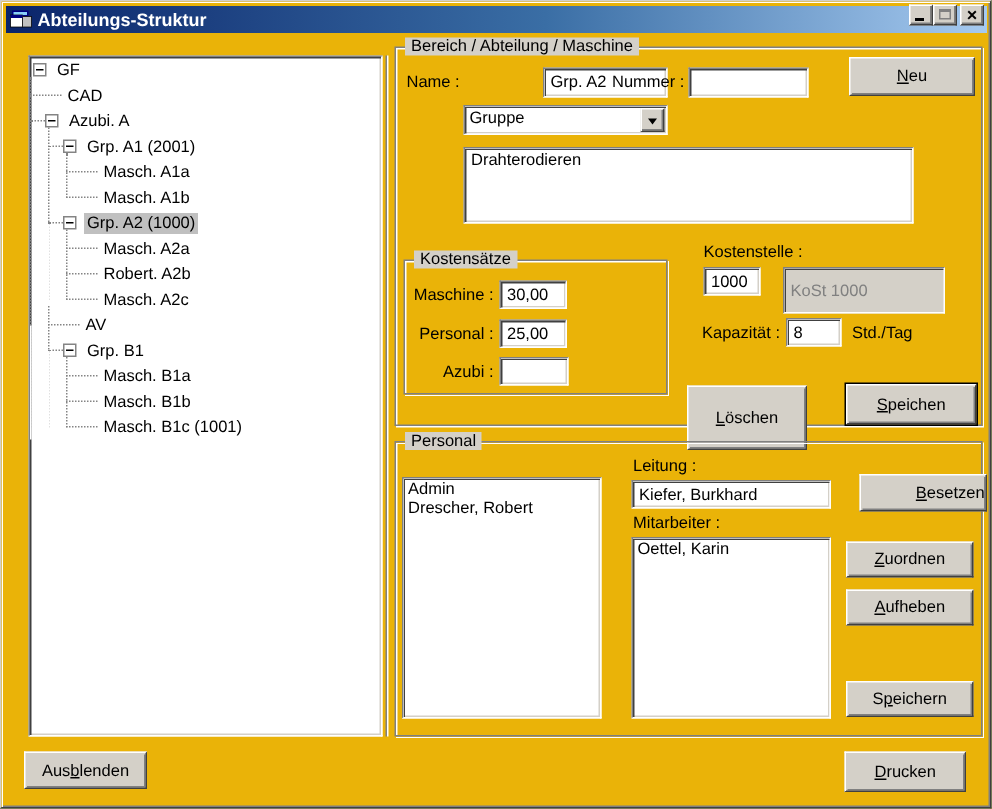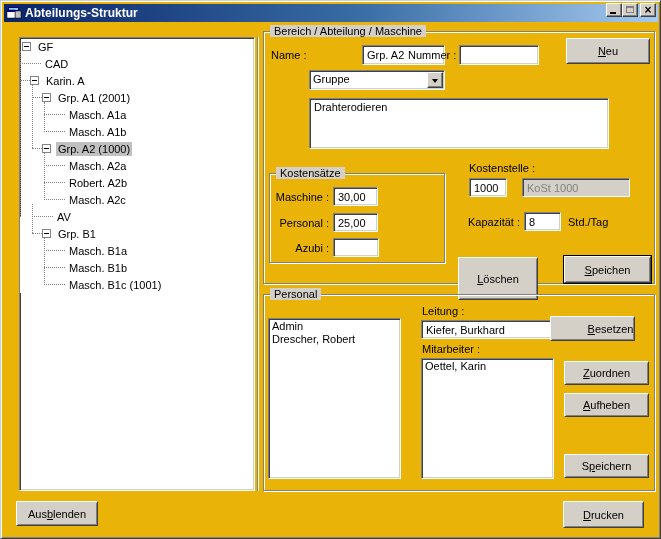--- a/index.html
+++ b/index.html
@@ -118,21 +118,21 @@
             </div>
           <ul class="kids">
             <li class="leaf">
               <div class="row">
                   <span class="tlabel">CAD</span>
                 </div>
             </li>
             <li class="branch">
               <div class="row">
                   <span class="tbox"></span>
-                  <span class="tlabel">Karin. A</span>
+                  <span class="tlabel">Azubi. A</span>
                 </div>
               <ul class="kids">
                 <li class="branch">
                   <div class="row">
                       <span class="tbox"></span>
                       <span class="tlabel">Grp. A1 (2001)</span>
                     </div>
                   <ul class="kids">
                     <li class="leaf">
                         <div class="row">
@@ -234,21 +234,21 @@
   </div>
   <span class="lbl" style="left:270px;top:190px;width:58px;text-align:right;">Maschine :</span>
   <input class="field" style="left: 332px; top: 186px; width: 45px; height: 19px;" value="30,00">
   <span class="lbl" style="left:270px;top:216px;width:58px;text-align:right;">Personal :</span>
   <input class="field" style="left: 332px; top: 212px; width: 45px; height: 19px;" value="25,00">
   <span class="lbl" style="left:270px;top:241px;width:58px;text-align:right;">Azubi :</span>
   <input class="field" style="left: 332px; top: 237px; width: 37px; height: 19px; padding-left: 40px;" value="10,00">
 
   <span class="lbl" style="left:468px;top:161px;">Kostenstelle :</span>
   <input class="field" style="left: 468px; top: 177px; width: 38px; height: 19px;" value="1000">
-  <input class="field dis" readonly="" style="left: 521px; top: 177px; width: 108px; height: 19px;" value="KoSt 1000">
+  <input class="field dis" readonly="" style="left: 521px; top: 177px; width: 108px; height: 31px;" value="KoSt 1000">
 
   <span class="lbl" style="left:467px;top:215px;">Kapazität :</span>
   <input class="field" style="left: 523px; top: 211px; width: 37px; height: 19px;" value="8">
   <span class="lbl" style="left:567px;top:215px;">Std./Tag</span>
 
   <button class="btn" style="left:457px;top:256px;width:80px;height:43px;"><u>L</u>öschen</button>
   <button class="btn default" style="left:563px;top:255px;width:87px;height:27px;"><u>S</u>peichen</button>
 
   <div class="group" style="left:262px;top:293px;width:392px;height:197px;">
     <span class="legend">Personal</span>
@@ -256,21 +256,21 @@
   <div class="listbox field" style="left:267px;top:317px;width:133px;height:161px;padding:1px 0;">
     <div class="list-item">Admin</div>
     <div class="list-item">Drescher, Robert</div>
   </div>
   <span class="lbl" style="left:421px;top:304px;">Leitung :</span>
   <input class="field" style="left: 420px; top: 319px; width: 133px; height: 19px;" value="Kiefer, Burkhard">
   <span class="lbl" style="left:421px;top:342px;">Mitarbeiter :</span>
   <div class="listbox field" style="left:420px;top:357px;width:133px;height:121px;padding:1px 0;">
     <div class="list-item">Oettel, Karin</div>
   </div>
-  <button class="btn" style="left:549px;top:315px;width:85px;height:25px;padding-left:36px;"><u>B</u>esetzen</button>
+  <button class="btn" style="left:572px;top:315px;width:85px;height:25px;padding-left:36px;"><u>B</u>esetzen</button>
   <button class="btn" style="left:563px;top:360px;width:85px;height:24px;"><u>Z</u>uordnen</button>
   <button class="btn" style="left:563px;top:392px;width:85px;height:24px;"><u>A</u>ufheben</button>
   <button class="btn" style="left:563px;top:453px;width:85px;height:24px;">S<u>p</u>eichern</button>
 
   <button class="btn" style="left:15px;top:500px;width:82px;height:25px;">Aus<u>b</u>lenden</button>
   <button class="btn" style="left:562px;top:500px;width:81px;height:27px;"><u>D</u>rucken</button>
 
 </div>
 
 </body></html>

